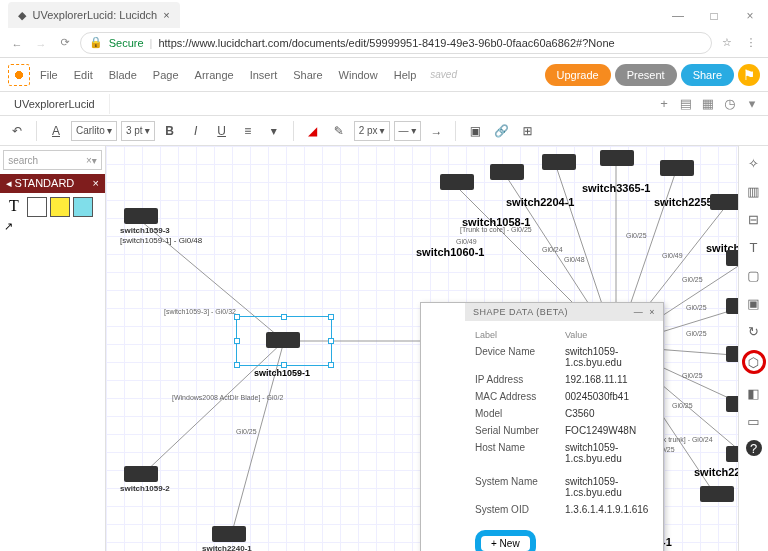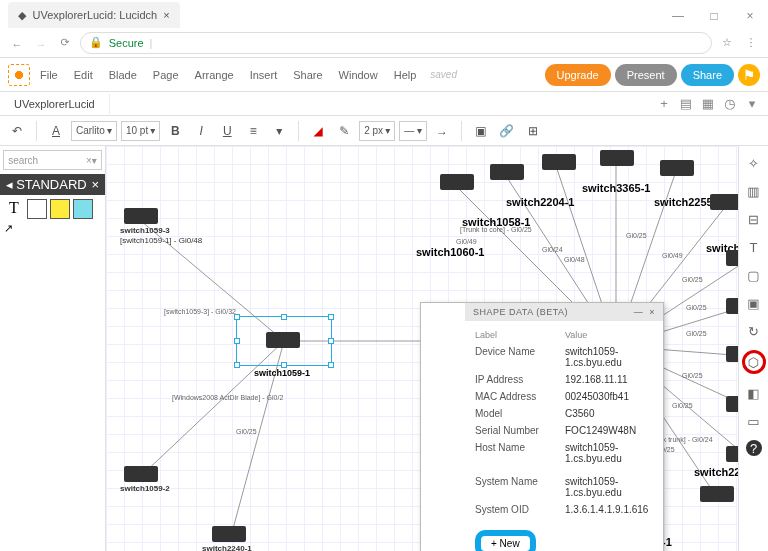--- a/index.html
+++ b/index.html
@@ -31,21 +31,21 @@
 .secondbar .ic { width:16px; text-align:center; font-size:13px;}
 
 .toolbar { height: 30px; background: #fff; border-bottom: 1px solid #e0e0e0; display: flex; align-items: center; padding: 0 6px; gap: 4px; color:#555; }
 .tbtn { width: 22px; height: 22px; display: flex; align-items: center; justify-content: center; color: #555; font-size: 12px; }
 .tsel { height: 20px; border: 1px solid #ccc; padding: 0 4px; font-size: 10px; display:flex; align-items:center; gap:2px;}
 .tsep { width:1px; height:20px; background:#e0e0e0; margin:0 4px;}
 
 .main { display: flex; height: 405px; }
 .left { width: 106px; background: #fff; border-right: 1px solid #e0e0e0; }
 .search { width: 94%; margin: 4px auto; height: 20px; border: 1px solid #ccc; padding: 0 4px; font-size: 10px; display:flex; align-items:center; color:#999;}
-.panelhdr { background: #404040; color: #fff; font-size: 13px; padding: 3px 6px; display:flex; justify-content:space-between;}
+.panelhdr { background: #7f1d1d; color: #fff; font-size: 11px; padding: 3px 6px; display:flex; justify-content:space-between;}
 .shapes { display: flex; flex-wrap: wrap; padding: 4px; gap: 3px; }
 .shapes div { width: 20px; height: 20px; border: 1px solid #555; }
 .sh-t { border:none!important; font-size:16px; font-family:serif; text-align:center; }
 .sh-y { background: #ffeb3b; }
 .sh-g { background: #80deea; }
 .sh-arrow { border:none!important; }
 
 .canvas { flex: 1; position: relative; background: #fff; background-image: linear-gradient(#eef 1px,transparent 1px),linear-gradient(90deg,#eef 1px,transparent 1px); background-size: 18px 18px; overflow:hidden;}
 .right { width: 30px; background: #fff; border-left: 1px solid #e0e0e0; display: flex; flex-direction: column; align-items: center; gap: 10px; padding-top: 8px; }
 .ricon { width: 18px; height: 18px; color: #666; font-size: 13px; display:flex; align-items:center; justify-content:center;}
@@ -89,20 +89,21 @@
 </div>
 
 <div class="addrbar">
   <div class="navbtn">←</div>
   <div class="navbtn" style="opacity:.4">→</div>
   <div class="navbtn">⟳</div>
   <div class="urlbox">
     <span style="color:#0a8a3a">🔒</span>
     <span class="secure">Secure</span>
     <span style="color:#ccc">|</span>
+    <span>https://www.lucidchart.com/documents/edit/59999951-8419-49e3-96b0-0faac60a6862#?None</span>
   </div>
   <div class="navbtn">☆</div>
   <div class="navbtn">⋮</div>
 </div>
 
 <div class="appbar">
   <div class="logo"></div>
   <span class="menu">File</span>
   <span class="menu">Edit</span>
   <span class="menu">Blade</span>
@@ -129,21 +130,21 @@
     <span class="ic">◷</span>
     <span class="ic">▾</span>
   </div>
 </div>
 
 <div class="toolbar">
   <div class="tbtn">↶</div>
   <div class="tsep"></div>
   <div class="tbtn" style="text-decoration:underline;color:#555">A</div>
   <div class="tsel"><span>Carlito</span> ▾</div>
-  <div class="tsel"><span>10 pt</span> ▾</div>
+  <div class="tsel"><span>3 pt</span> ▾</div>
   <div class="tbtn">
       <b>B</b>
     </div>
   <div class="tbtn">
       <i>I</i>
     </div>
   <div class="tbtn">
       <u>U</u>
     </div>
   <div class="tbtn">≡</div>

